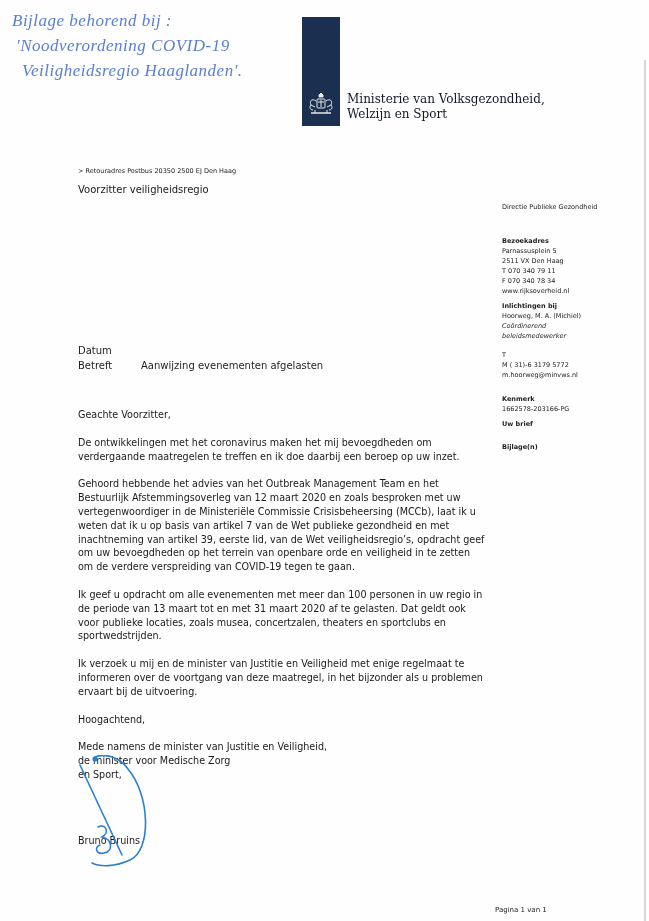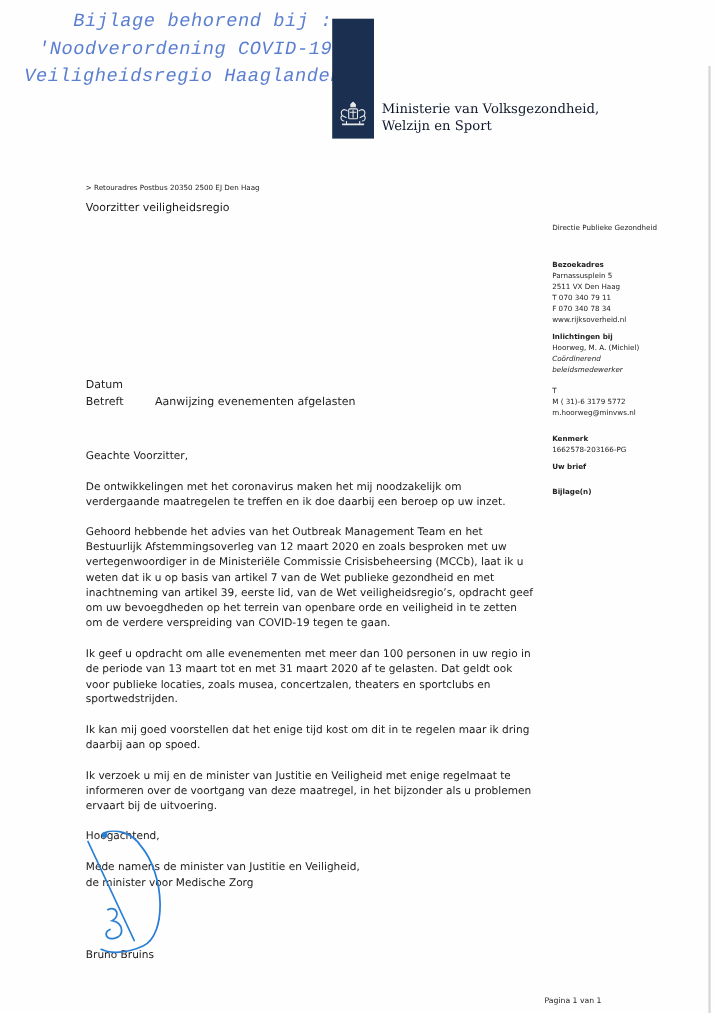--- a/index.html
+++ b/index.html
@@ -6,22 +6,22 @@
   body {
     width:649px; height:921px; position:relative; overflow:hidden;
     background:#fefefe; color:#1e1e1e;
     font-family:"DejaVu Sans", "Liberation Sans", sans-serif;
   }
   .abs { position:absolute; }
   .scan-edge { left:644px; top:60px; width:2px; height:861px; background:#d6d6d6; }
 
   .handwriting {
     left:12px; top:8px; width:290px;
-    font-family:Liberation Mono, monospace; font-style:italic;
-    color:#5b7fd0; font-size:17px; line-height:25px; letter-spacing:0.5px;text-align:right;
+    font-family:Liberation Serif, serif; font-style:italic;
+    color:#5b7fd0; font-size:17px; line-height:25px; letter-spacing:0.5px;
   }
   .handwriting div { white-space:nowrap; }
   .hw-l2 { padding-left:4px; }
   .hw-l3 { padding-left:10px; }
 
   .logo-bar { left:302px; top:17px; width:38px; height:109px; background:#1b3050; }
   .logo-bar svg { position:absolute; left:4px; bottom:8px; }
   .ministry {
     left:347px; top:92px; font-family:"DejaVu Serif", "Liberation Serif", serif;
     font-size:12px; line-height:15px; color:#0f172a;
@@ -116,29 +116,29 @@
     <span></span>
   </div>
   <div class="row">
     <span class="label">Betreft</span>
     <span>Aanwijzing evenementen afgelasten</span>
   </div>
 </div>
 
 <div class="abs letter-body">
   <p class="greeting">Geachte Voorzitter,</p>
-  <p>De ontwikkelingen met het coronavirus maken het mij noodzakelijk om verdergaande maatregelen te treffen en ik doe daarbij een beroep op uw inzet.</p>
+  <p>De ontwikkelingen met het coronavirus maken het mij bevoegdheden om verdergaande maatregelen te treffen en ik doe daarbij een beroep op uw inzet.</p>
   <p>Gehoord hebbende het advies van het Outbreak Management Team en het Bestuurlijk Afstemmingsoverleg van 12 maart 2020 en zoals besproken met uw vertegenwoordiger in de Ministeriële Commissie Crisisbeheersing (MCCb), laat ik u weten dat ik u op basis van artikel 7 van de Wet publieke gezondheid en met inachtneming van artikel 39, eerste lid, van de Wet veiligheidsregio’s, opdracht geef om uw bevoegdheden op het terrein van openbare orde en veiligheid in te zetten om de verdere verspreiding van COVID-19 tegen te gaan.</p>
   <p>Ik geef u opdracht om alle evenementen met meer dan 100 personen in uw regio in de periode van 13 maart tot en met 31 maart 2020 af te gelasten. Dat geldt ook voor publieke locaties, zoals musea, concertzalen, theaters en sportclubs en sportwedstrijden.</p>
-  <p>Ik kan mij goed voorstellen dat het enige tijd kost om dit in te regelen maar ik dring daarbij aan op spoed.</p>
   <p>Ik verzoek u mij en de minister van Justitie en Veiligheid met enige regelmaat te informeren over de voortgang van deze maatregel, in het bijzonder als u problemen ervaart bij de uitvoering.</p>
   <p>Hoogachtend,</p>
   <div class="closing-block">
     <div>Mede namens de minister van Justitie en Veiligheid,</div>
     <div>de minister voor Medische Zorg</div>
+    <div>en Sport,</div>
     <div class="signer">Bruno Bruins</div>
   </div>
 </div>
 
 <svg class="abs signature" width="110" height="120" viewBox="0 0 110 120">
   <g fill="none" stroke="#2a7fd4" stroke-width="1.6" stroke-linecap="round">
     <path d="M25 2 C35 -2 50 2 58 14 C80 40 82 95 60 105 C45 112 30 112 22 108"></path>
     <circle cx="25" cy="4" r="1.8" fill="#2a7fd4"></circle>
     <path d="M10 10 L52 100"></path>
     <path d="M28 72 C36 68 40 78 32 82 C42 84 44 96 34 98 C26 100 24 92 30 90"></path>

